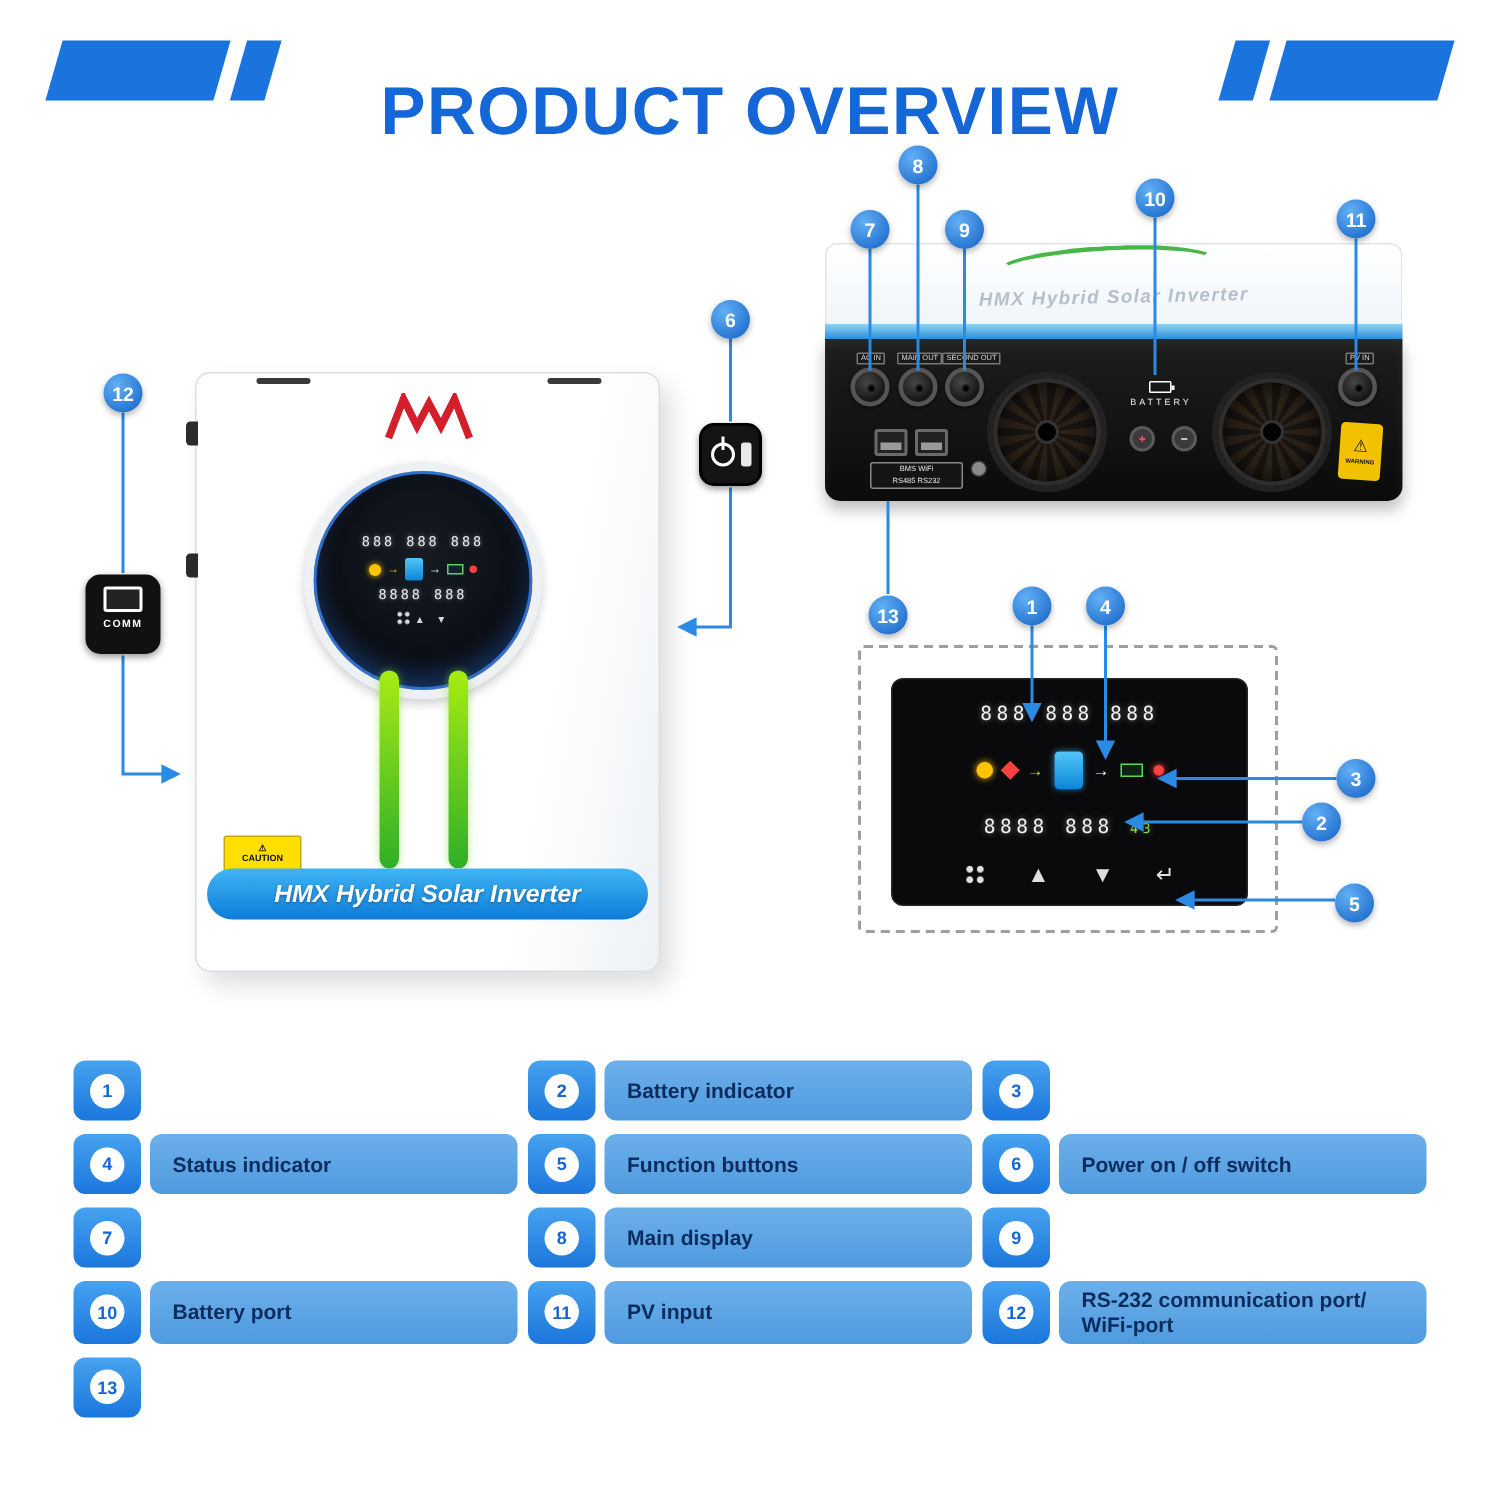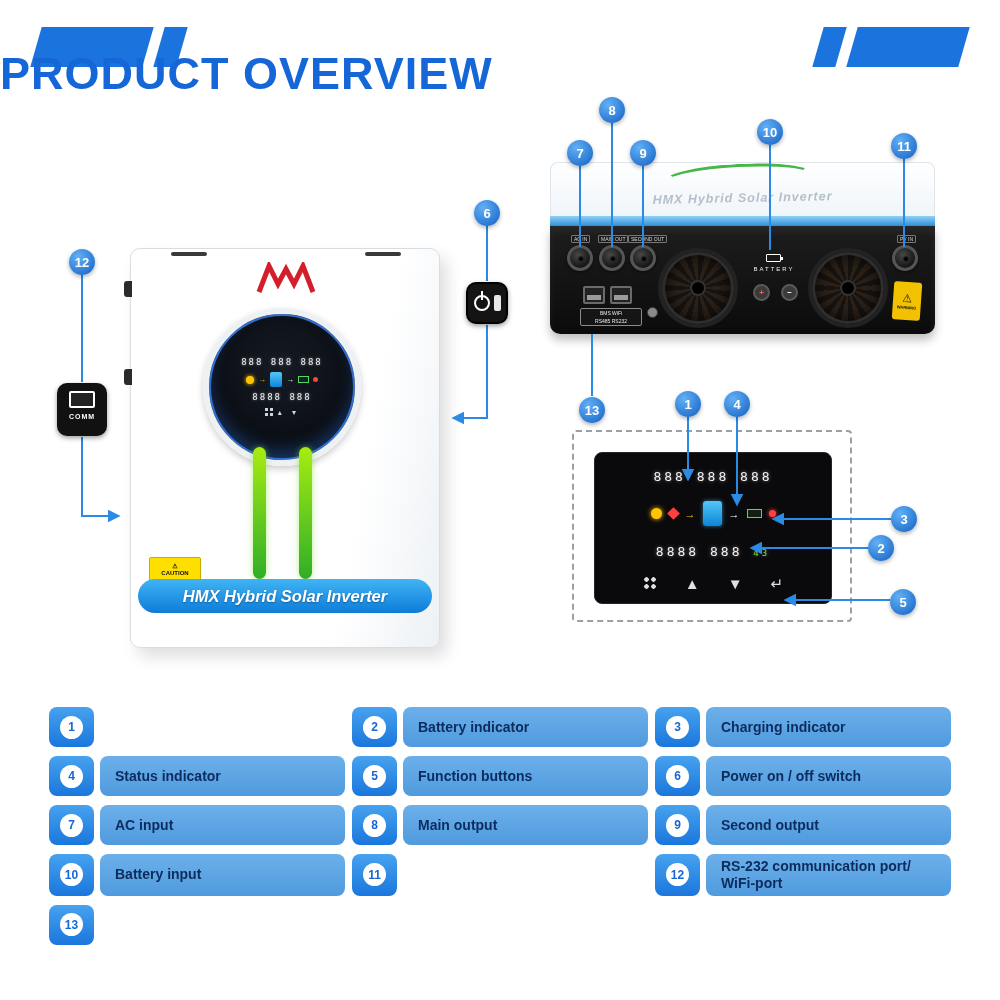--- a/index.html
+++ b/index.html
@@ -1,20 +1,20 @@
 <!DOCTYPE html>
 <html><head>
 <meta charset="utf-8">
 <style>
   * { box-sizing: border-box; }
   body { margin:0; background:#fff; font-family:"Liberation Sans", sans-serif; }
   .page { position:relative; width:1000px; height:1000px; background:#fff; overflow:hidden; }
 
   
-  .title-text { position:absolute; left:0; right:0; top:18px; text-align:left;
+  .title-text { position:absolute; left:0; right:0; top:18px; text-align:center;
     font-size:45px; font-weight:800; color:#1566d6; letter-spacing:1px; }
   .tshape { position:absolute; top:27px; height:40px; background:#1b74dd; transform:skewX(-16deg); }
 
   
   .callout { position:absolute; width:26px; height:26px; border-radius:50%;
     background:radial-gradient(circle at 35% 30%, #62b0f5, #1260c4);
     color:#fff; font-weight:bold; font-size:13px; display:flex; align-items:center; justify-content:center;
     box-shadow:0 2px 4px rgba(0,0,0,.3); z-index:30; }
   .line-svg { position:absolute; left:0; top:0; width:1000px; height:1000px; z-index:20; pointer-events:none; }
 
@@ -309,21 +309,20 @@
     <div class="cell">
       <div class="chip">
           <div class="numc">2</div>
         </div>
       <div class="lab">Battery indicator</div>
     </div>
     <div class="cell">
       <div class="chip">
           <div class="numc">3</div>
         </div>
-      <div class="lab">Charging indicator</div>
     </div>
     <div class="cell">
       <div class="chip">
           <div class="numc">4</div>
         </div>
       <div class="lab">Status indicator</div>
     </div>
     <div class="cell">
       <div class="chip">
           <div class="numc">5</div>
@@ -333,44 +332,43 @@
     <div class="cell">
       <div class="chip">
           <div class="numc">6</div>
         </div>
       <div class="lab">Power on / off switch</div>
     </div>
     <div class="cell">
       <div class="chip">
           <div class="numc">7</div>
         </div>
-      <div class="lab">AC input</div>
     </div>
     <div class="cell">
       <div class="chip">
           <div class="numc">8</div>
         </div>
-      <div class="lab">Main output</div>
+      <div class="lab">Main display</div>
     </div>
     <div class="cell">
       <div class="chip">
           <div class="numc">9</div>
         </div>
-      <div class="lab">Second output</div>
     </div>
     <div class="cell">
       <div class="chip">
           <div class="numc">10</div>
         </div>
-      <div class="lab">Battery input</div>
+      <div class="lab">Battery port</div>
     </div>
     <div class="cell">
       <div class="chip">
           <div class="numc">11</div>
         </div>
+      <div class="lab">PV input</div>
     </div>
     <div class="cell">
       <div class="chip">
           <div class="numc">12</div>
         </div>
       <div class="lab">RS-232 communication port/ WiFi-port</div>
     </div>
     <div class="cell">
       <div class="chip">
           <div class="numc">13</div>

